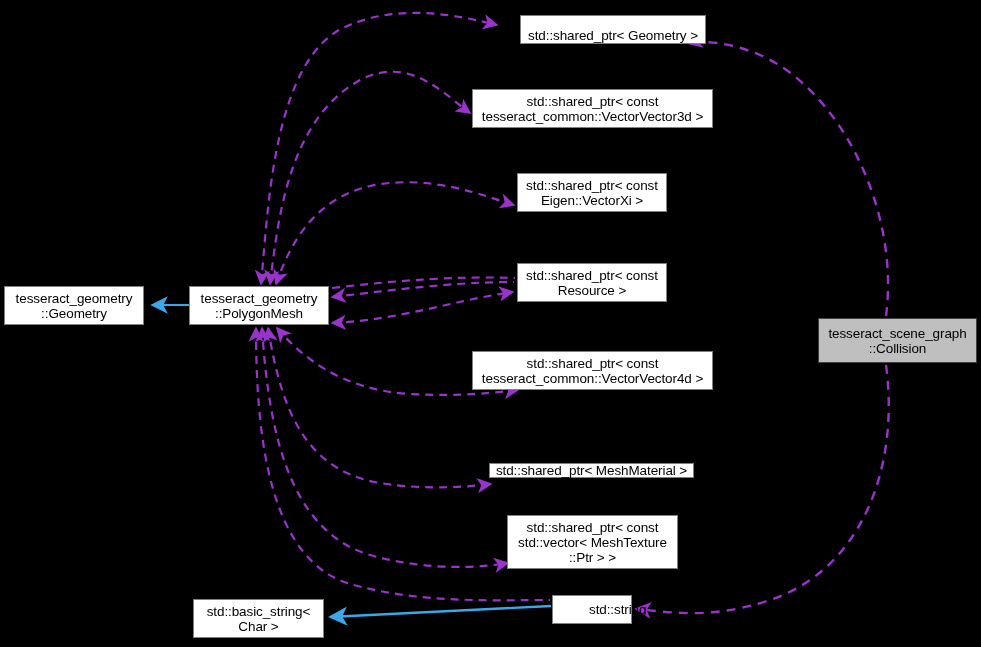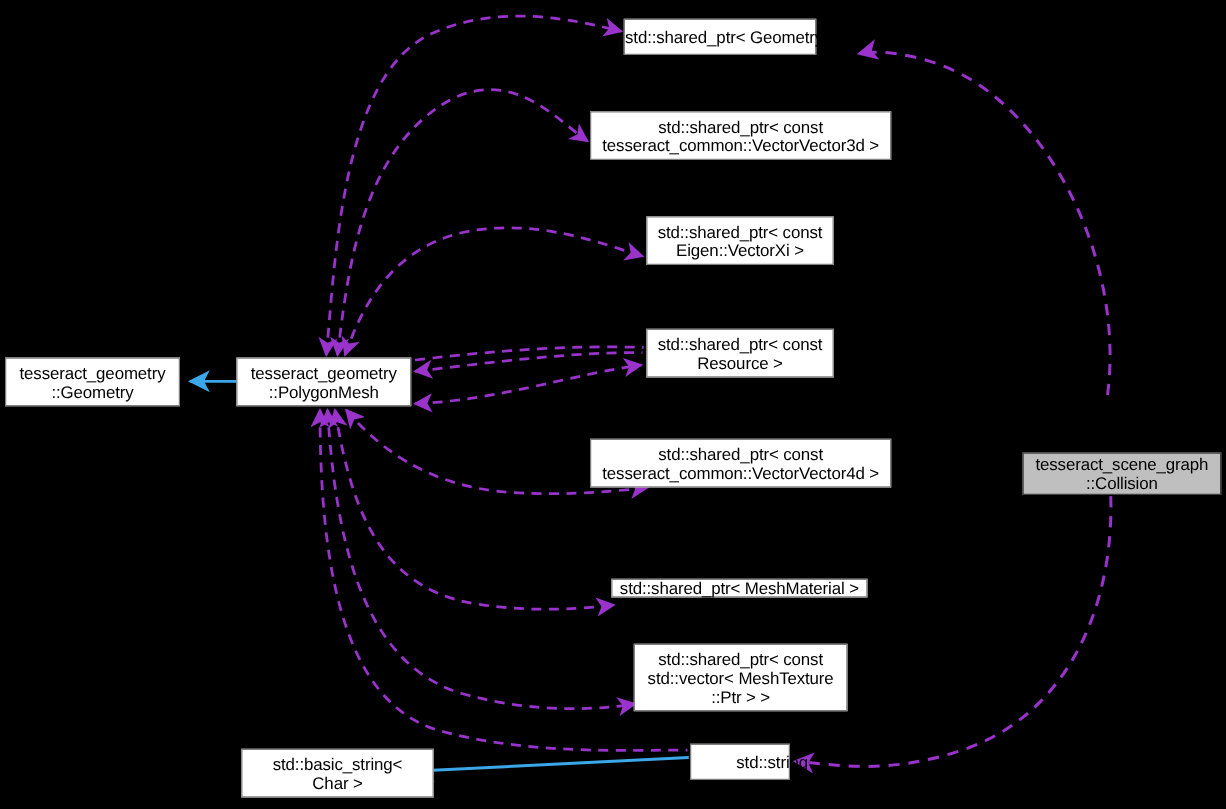--- a/index.html
+++ b/index.html
@@ -107,33 +107,33 @@
     <g>
       <path d="M 886 365 C 900 470 860 570 770 600 C 710 620 670 612 636 609" stroke="#9933cc" stroke-width="2.4" fill="none" stroke-dasharray="9,7" marker-end="url(#ah-purple)"></path>
     </g>
   </svg>
 
   <div id="nodes">
       <div class="node" style="left: 4px; top: 286px; width: 140px; height: 39px;"><span class="node-label">tesseract_geometry
 ::Geometry</span></div>
       <div class="node" style="left: 189px; top: 286px; width: 140px; height: 39px;"><span class="node-label">tesseract_geometry
 ::PolygonMesh</span></div>
-      <div class="node" style="left: 499px; top: 15px; width: 154px; height: 29px;"><span class="node-label">std::shared_ptr&lt; Geometry &gt;</span></div>
+      <div class="node" style="left: 520px; top: 15px; width: 186px; height: 29px; align-items: flex-end;"><span class="node-label">std::shared_ptr&lt; Geometry &gt;</span></div>
       <div class="node" style="left: 472px; top: 89px; width: 241px; height: 39px;"><span class="node-label">std::shared_ptr&lt; const
 tesseract_common::VectorVector3d &gt;</span></div>
       <div class="node" style="left: 517px; top: 173px; width: 150px; height: 39px;"><span class="node-label">std::shared_ptr&lt; const
 Eigen::VectorXi &gt;</span></div>
       <div class="node" style="left: 517px; top: 263px; width: 150px; height: 39px;"><span class="node-label">std::shared_ptr&lt; const
 Resource &gt;</span></div>
       <div class="node" style="left: 472px; top: 351px; width: 241px; height: 39px;"><span class="node-label">std::shared_ptr&lt; const
 tesseract_common::VectorVector4d &gt;</span></div>
       <div class="node" style="left: 489px; top: 463px; width: 205px; height: 15px;"><span class="node-label">std::shared_ptr&lt; MeshMaterial &gt;</span></div>
       <div class="node" style="left: 507px; top: 515px; width: 171px; height: 54px;"><span class="node-label">std::shared_ptr&lt; const
 std::vector&lt; MeshTexture
 ::Ptr &gt; &gt;</span></div>
-      <div class="node" style="left: 193px; top: 599px; width: 154px; height: 39px;"><span class="node-label">std::basic_string&lt;
+      <div class="node" style="left: 193px; top: 599px; width: 131px; height: 39px;"><span class="node-label">std::basic_string&lt;
 Char &gt;</span></div>
       <div class="node" style="left: 552px; top: 595px; width: 80px; height: 29px; padding-left: 36px;"><span class="node-label">std::string</span></div>
-      <div class="node highlight" style="left: 818px; top: 318px; width: 159px; height: 34px; margin-top: 44px;"><span class="node-label">tesseract_scene_graph
+      <div class="node highlight" style="left: 818px; top: 318px; width: 159px; height: 45px;"><span class="node-label">tesseract_scene_graph
 ::Collision</span></div>
     </div>
 
 </div>
 
 </body></html>

